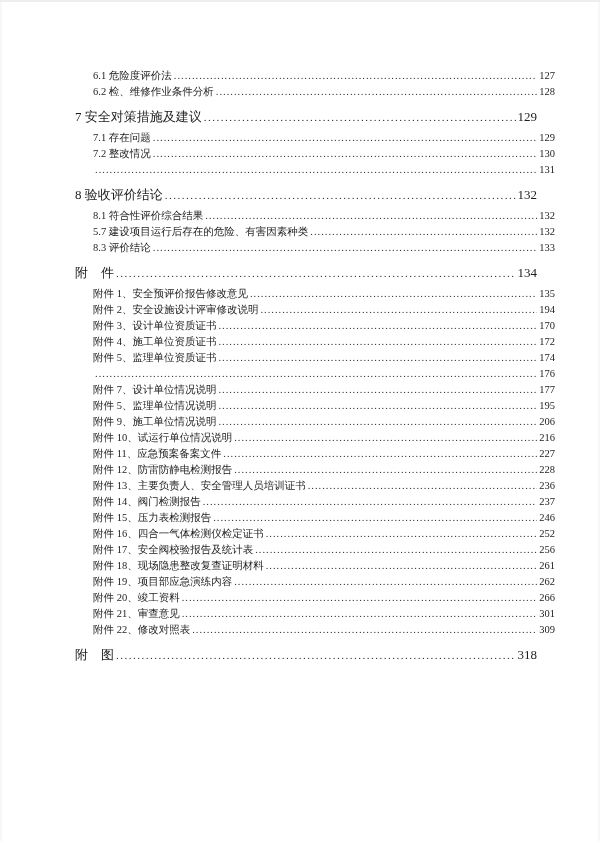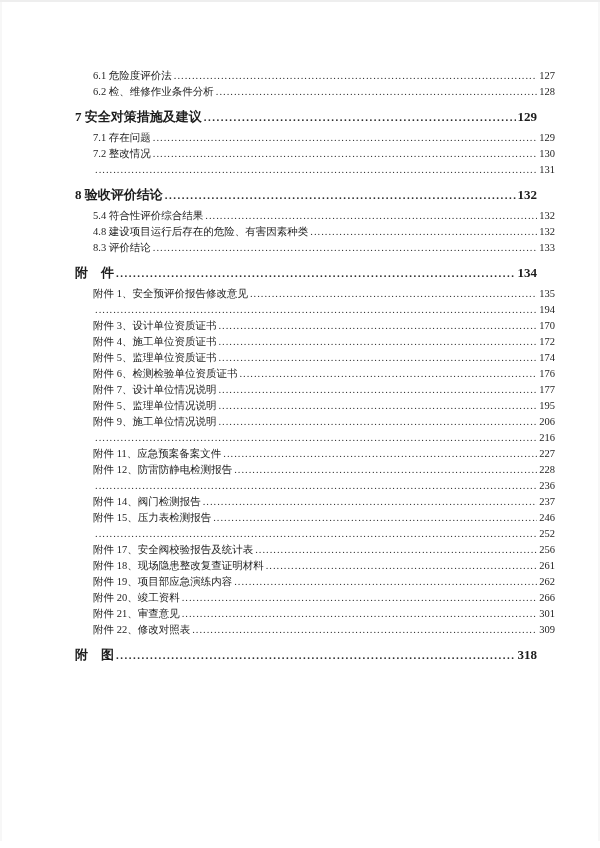--- a/index.html
+++ b/index.html
@@ -29,21 +29,21 @@
   }
   .row.sub {
     font-size: 10.5px;
     line-height: 16px;
     padding-left: 18px;
     font-weight: normal;
   }
   .row.chapter {
     font-size: 13px;
     line-height: 20px;
-    font-weight: bold;
+    font-weight: normal;
     margin: 7px 0 3px 0;
     justify-content: space-between;
   }
   .t {
     white-space: nowrap;
     flex: 0 0 auto;
   }
   .dots {
     flex: 1 1 auto;
     overflow: hidden;
@@ -101,27 +101,27 @@
     <span class="p">131</span>
   </div>
 
   <div class="row chapter">
     <span class="t">8 验收评价结论</span>
     <span class="dots">................................................................................................................................................................................................................................................................................................................................................................................................................</span>
     <span class="p">132</span>
   </div>
 
   <div class="row sub">
-    <span class="t">5.4 符合性评价综合结果</span>
+    <span class="t">8.1 符合性评价综合结果</span>
     <span class="dots">................................................................................................................................................................................................................................................................................................................................................................................................................</span>
     <span class="p">132</span>
   </div>
 
   <div class="row sub">
-    <span class="t">4.8 建设项目运行后存在的危险、有害因素种类</span>
+    <span class="t">5.7 建设项目运行后存在的危险、有害因素种类</span>
     <span class="dots">................................................................................................................................................................................................................................................................................................................................................................................................................</span>
     <span class="p">132</span>
   </div>
 
   <div class="row sub">
     <span class="t">8.3 评价结论</span>
     <span class="dots">................................................................................................................................................................................................................................................................................................................................................................................................................</span>
     <span class="p">133</span>
   </div>
 
@@ -131,20 +131,21 @@
     <span class="p">134</span>
   </div>
 
   <div class="row sub">
     <span class="t">附件 1、安全预评价报告修改意见</span>
     <span class="dots">................................................................................................................................................................................................................................................................................................................................................................................................................</span>
     <span class="p">135</span>
   </div>
 
   <div class="row sub">
+    <span class="t">附件 2、安全设施设计评审修改说明</span>
     <span class="dots">................................................................................................................................................................................................................................................................................................................................................................................................................</span>
     <span class="p">194</span>
   </div>
 
   <div class="row sub">
     <span class="t">附件 3、设计单位资质证书</span>
     <span class="dots">................................................................................................................................................................................................................................................................................................................................................................................................................</span>
     <span class="p">170</span>
   </div>
 
@@ -154,21 +155,20 @@
     <span class="p">172</span>
   </div>
 
   <div class="row sub">
     <span class="t">附件 5、监理单位资质证书</span>
     <span class="dots">................................................................................................................................................................................................................................................................................................................................................................................................................</span>
     <span class="p">174</span>
   </div>
 
   <div class="row sub">
-    <span class="t">附件 6、检测检验单位资质证书</span>
     <span class="dots">................................................................................................................................................................................................................................................................................................................................................................................................................</span>
     <span class="p">176</span>
   </div>
 
   <div class="row sub">
     <span class="t">附件 7、设计单位情况说明</span>
     <span class="dots">................................................................................................................................................................................................................................................................................................................................................................................................................</span>
     <span class="p">177</span>
   </div>
 
@@ -178,54 +178,57 @@
     <span class="p">195</span>
   </div>
 
   <div class="row sub">
     <span class="t">附件 9、施工单位情况说明</span>
     <span class="dots">................................................................................................................................................................................................................................................................................................................................................................................................................</span>
     <span class="p">206</span>
   </div>
 
   <div class="row sub">
+    <span class="t">附件 10、试运行单位情况说明</span>
     <span class="dots">................................................................................................................................................................................................................................................................................................................................................................................................................</span>
     <span class="p">216</span>
   </div>
 
   <div class="row sub">
     <span class="t">附件 11、应急预案备案文件</span>
     <span class="dots">................................................................................................................................................................................................................................................................................................................................................................................................................</span>
     <span class="p">227</span>
   </div>
 
   <div class="row sub">
     <span class="t">附件 12、防雷防静电检测报告</span>
     <span class="dots">................................................................................................................................................................................................................................................................................................................................................................................................................</span>
     <span class="p">228</span>
   </div>
 
   <div class="row sub">
+    <span class="t">附件 13、主要负责人、安全管理人员培训证书</span>
     <span class="dots">................................................................................................................................................................................................................................................................................................................................................................................................................</span>
     <span class="p">236</span>
   </div>
 
   <div class="row sub">
     <span class="t">附件 14、阀门检测报告</span>
     <span class="dots">................................................................................................................................................................................................................................................................................................................................................................................................................</span>
     <span class="p">237</span>
   </div>
 
   <div class="row sub">
     <span class="t">附件 15、压力表检测报告</span>
     <span class="dots">................................................................................................................................................................................................................................................................................................................................................................................................................</span>
     <span class="p">246</span>
   </div>
 
   <div class="row sub">
+    <span class="t">附件 16、四合一气体检测仪检定证书</span>
     <span class="dots">................................................................................................................................................................................................................................................................................................................................................................................................................</span>
     <span class="p">252</span>
   </div>
 
   <div class="row sub">
     <span class="t">附件 17、安全阀校验报告及统计表</span>
     <span class="dots">................................................................................................................................................................................................................................................................................................................................................................................................................</span>
     <span class="p">256</span>
   </div>
 

